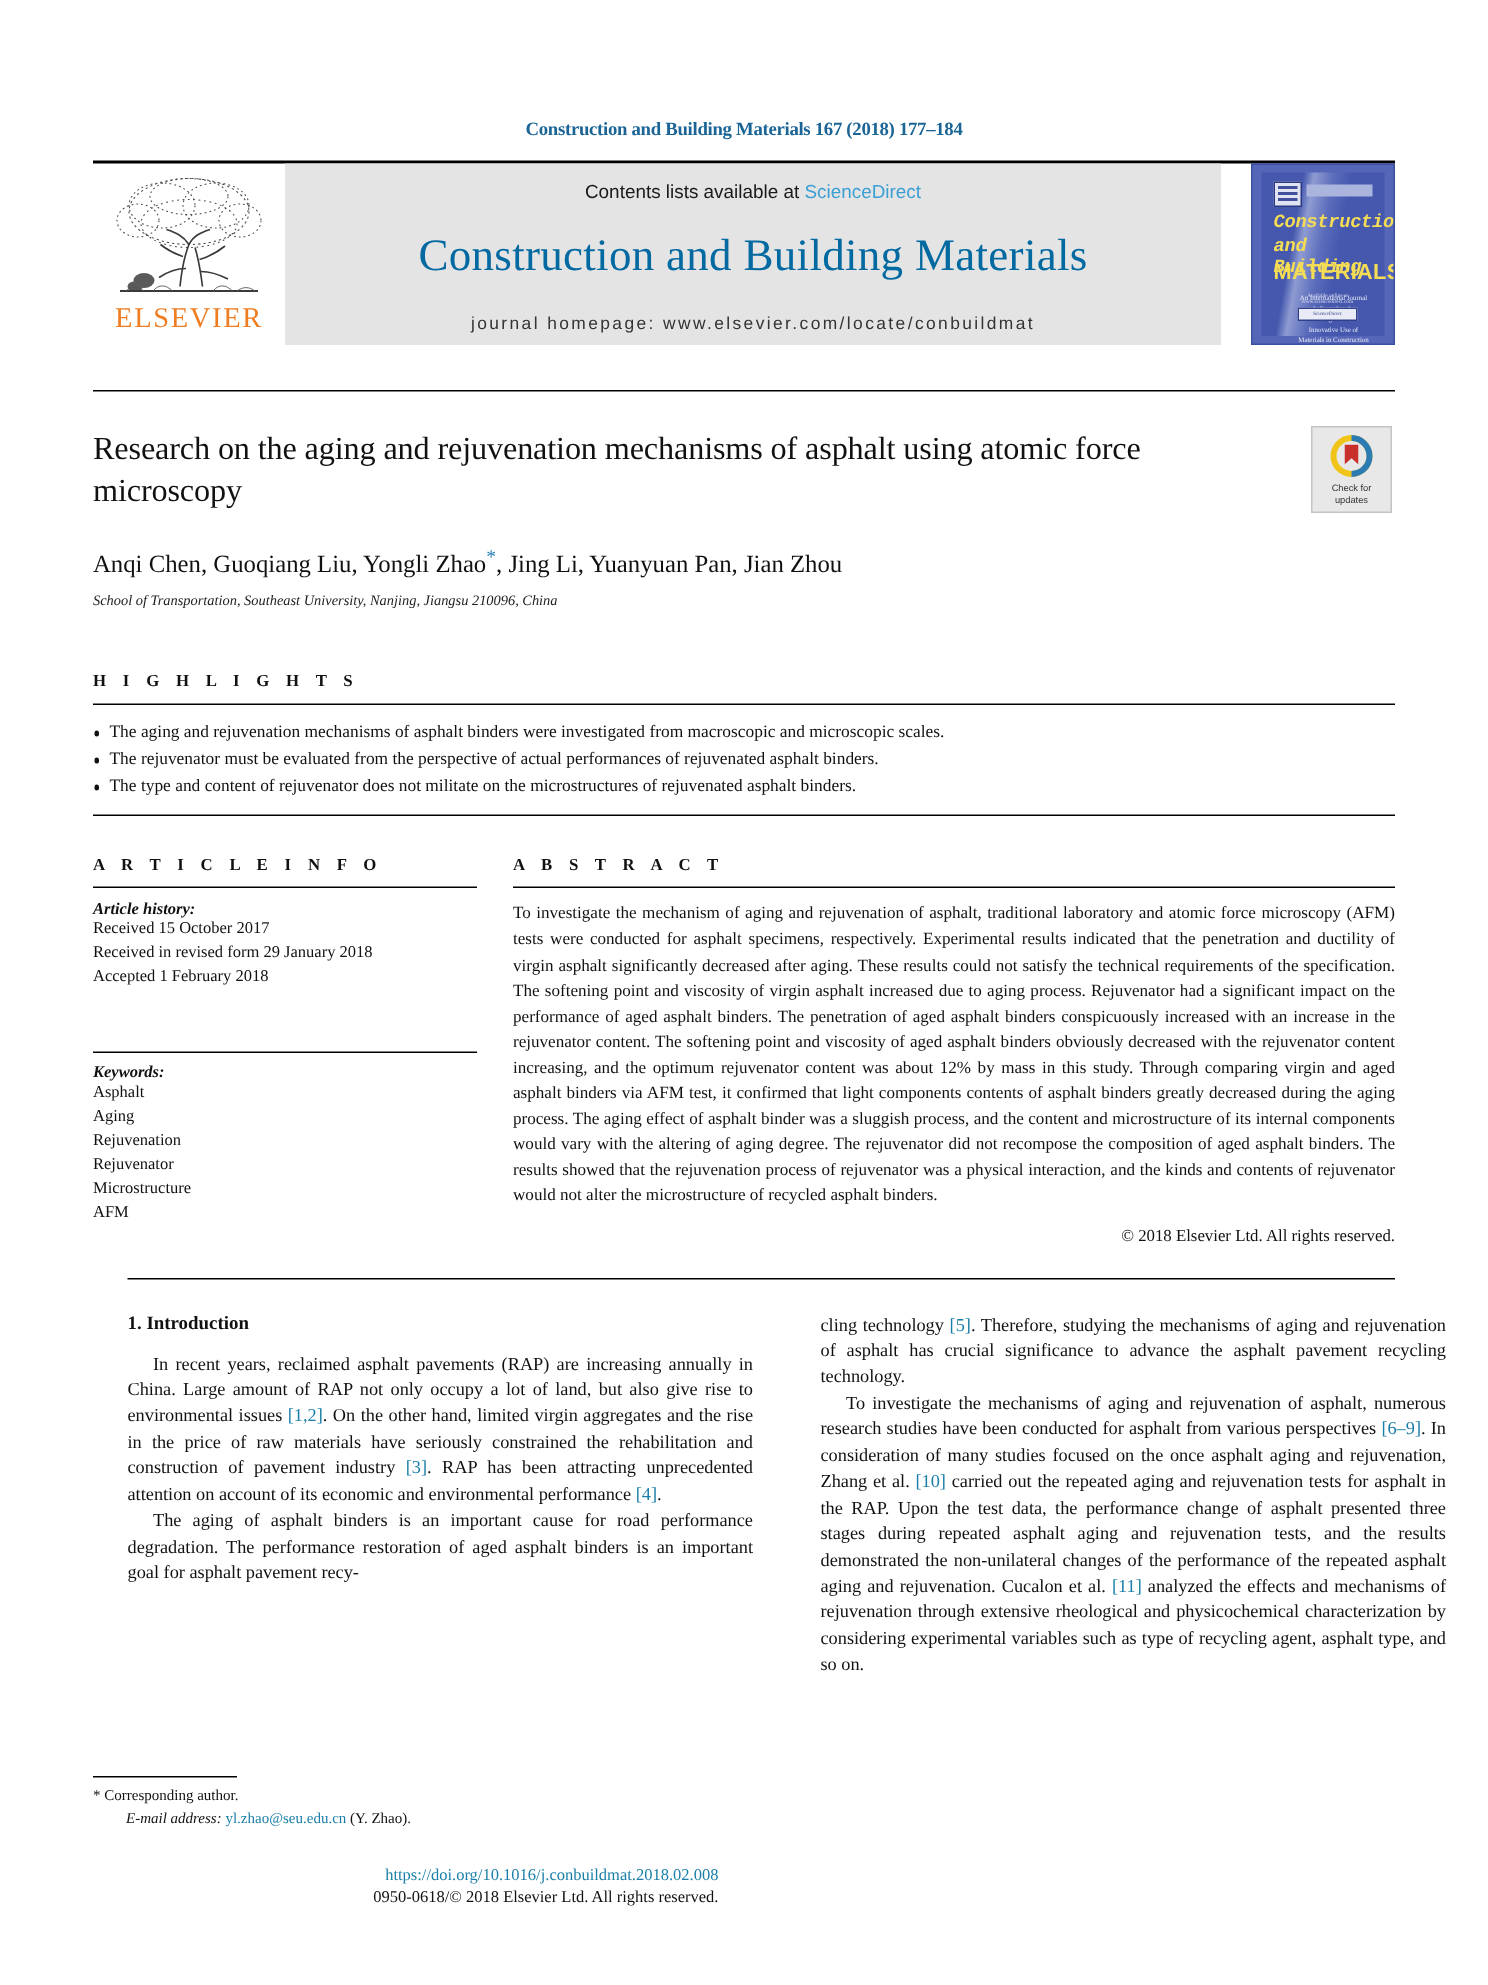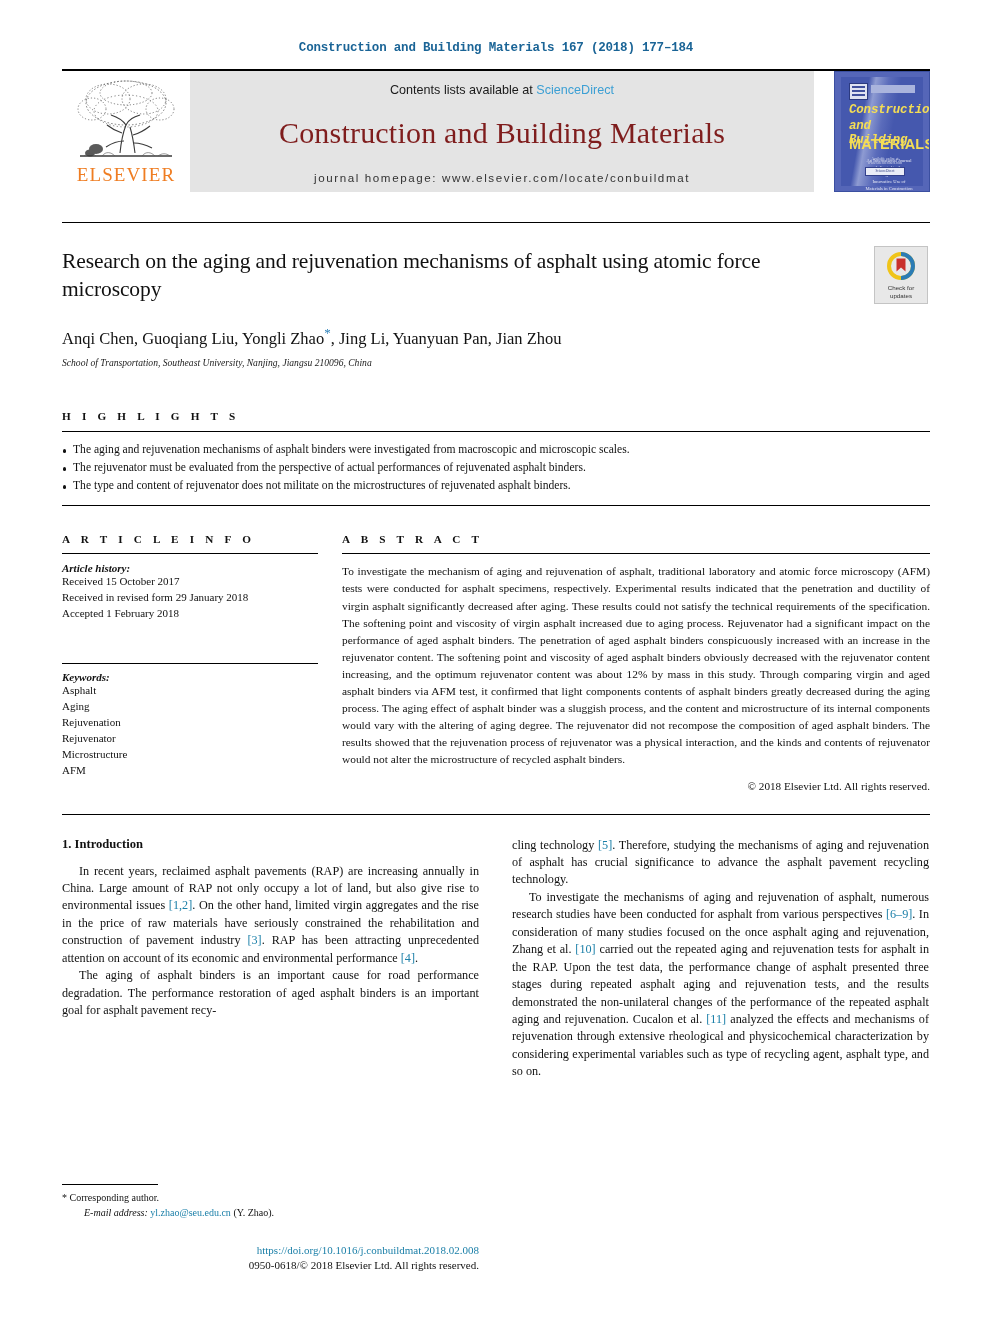--- a/index.html
+++ b/index.html
@@ -20,25 +20,25 @@
     width: 992px;
     height: 1323px;
     box-sizing: border-box;
     padding: 0 62px;
   }
 
   
   .running-head {
     text-align: center;
     color: #1a6496;
-    font-family: Liberation Mono, monospace;
+    font-family: Liberation Serif, serif;
     font-size: 12.5px;
     font-weight: bold;
     letter-spacing: -0.2px;
-    padding-top: 41px;
+    padding-top: 79px;
     height: 17px;
   }
 
   
   .masthead {
     margin-top: 11px;
     border-top: 2.2px solid #000;
     display: flex;
     align-items: stretch;
     height: 121px;
@@ -77,21 +77,21 @@
     font-family: "Liberation Sans", sans-serif;
     font-size: 12.6px;
     color: #1a1a1a;
   }
   .sciencedirect {
     color: #3b9fd4;
   }
   .journal-title {
     font-family: "Liberation Serif", serif;
     font-size: 30px;
-    color: #7f1d1d;
+    color: #0369a1;
     margin-top: 19px;
     letter-spacing: 0.2px;
   }
   .homepage-line {
     font-family: "Liberation Sans", sans-serif;
     font-size: 11.6px;
     color: #333;
     letter-spacing: 1.6px;
     margin-top: 21px;
   }
@@ -284,22 +284,23 @@
     margin-top: 11px;
     color: #111;
   }
 
   
   .body-cols {
     margin-top: 22px;
     border-top: 1.1px solid #000;
     padding-top: 22px;
     display: flex;
-    gap: 33px;
-    position: relative;
+    gap: 45px;
+    position: relative;
+    margin-left: 23px;
   }
   .bcol { width: 417px; flex: 0 0 417px; position: relative; }
   .body-heading {
     font-family: "Liberation Serif", serif;
     font-weight: bold;
     font-size: 12.6px;
     margin: 0 0 11px 0;
     color: #111;
   }
   .para {

